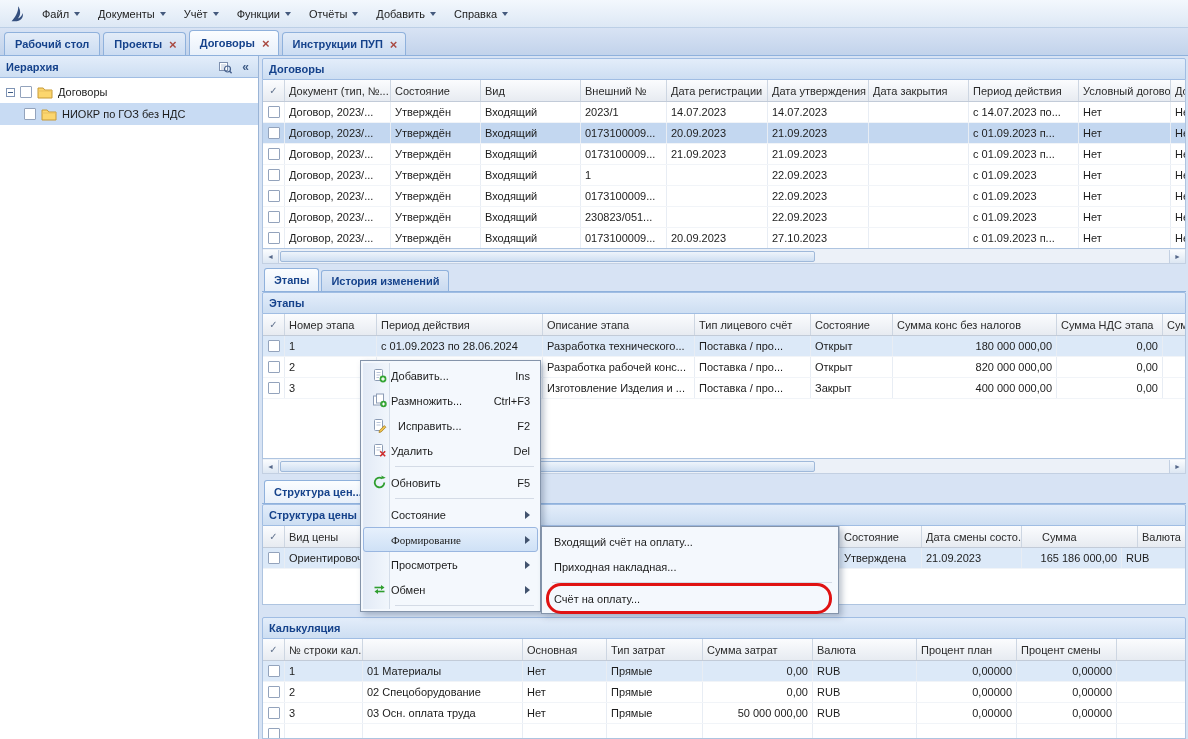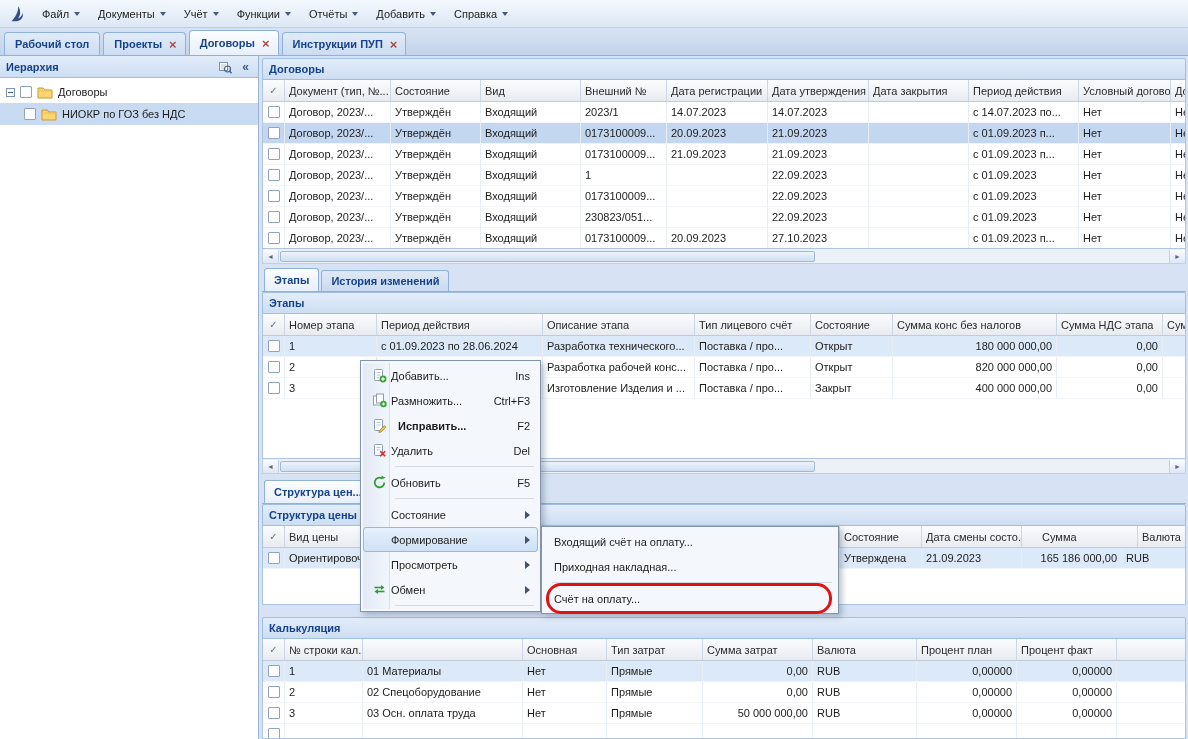--- a/index.html
+++ b/index.html
@@ -65,22 +65,22 @@
 .subtab.active{background:linear-gradient(#fbfdff,#e8f0fa);height:23px;}
 
 
 .ctx-menu{position:absolute;z-index:40;background:#f4f8fd;border:1px solid #8494aa;box-shadow:3px 3px 6px rgba(60,80,110,.35);padding:2px;left:360px;top:360px;width:181px;}
 .ctx-menu.submenu{left:541px;top:526px;width:298px;z-index:41;}
 .ctx-menu:not(.submenu)::before{content:"";position:absolute;left:2px;top:2px;bottom:2px;width:26px;background:linear-gradient(90deg,#e2eaf6,#f1f6fc);border-right:1px solid #d4dde9;}
 .menu-item{position:relative;z-index:1;height:25px;display:flex;align-items:center;padding:0 7px 0 3px;border:1px solid transparent;border-radius:3px;white-space:nowrap;}
 .submenu .menu-item{padding-left:9px;}
 .menu-ico{width:24px;flex:none;display:flex;align-items:center;justify-content:center;}
 .menu-short{margin-left:auto;padding-left:12px;color:#1c1c1c;}
-.menu-item.bold .menu-label{font-weight:bold;padding-left:7px;}
-.menu-item.hl{background:linear-gradient(#e6f0fc,#cfe1f6);border-color:#99b6e0;}
+.menu-item.bold .menu-label{font-weight:normal;padding-left:7px;}
+.menu-item.hl{background:linear-gradient(#e6f0fc,#cfe1f6);border-color:#99b6e0;font-family:Liberation Serif, serif;}
 .subarrow{margin-left:auto;width:0;height:0;border-top:4px solid transparent;border-bottom:4px solid transparent;border-left:5px solid #42536e;}
 .menu-sep{height:1px;margin:3px 4px 3px 32px;background:#d4dbe6;position:relative;z-index:1;}
 .submenu .menu-sep{margin-left:8px;}
 .menu-item.annotated::after{content:"";position:absolute;left:1px;right:3px;top:-4px;bottom:-4px;border:3px solid #e01212;border-radius:15px;pointer-events:none;}
 </style>
 </head>
 <body>
 
 <div class="app">
 
@@ -423,21 +423,21 @@
       <div class="grid fill">
           <div class="g-row g-head">
             <div class="g-cell g-cb g-hcell">✓</div>
             <div class="g-cell g-hcell" style="width: 78px;">№ строки кал...</div>
             <div class="g-cell g-hcell" style="width: 160px;"></div>
             <div class="g-cell g-hcell" style="width: 84px;">Основная</div>
             <div class="g-cell g-hcell" style="width: 96px;">Тип затрат</div>
             <div class="g-cell g-hcell" style="width: 110px;">Сумма затрат</div>
             <div class="g-cell g-hcell" style="width: 104px;">Валюта</div>
             <div class="g-cell g-hcell" style="width: 100px;">Процент план</div>
-            <div class="g-cell g-hcell" style="width: 100px;">Процент факт</div>
+            <div class="g-cell g-hcell" style="width: 100px;">Процент смены</div>
           </div>
           <div class="g-row g-body sel-soft">
             <div class="g-cell g-cb">
               <span class="checkbox"></span>
             </div>
             <div class="g-cell" style="width: 78px;">1</div>
             <div class="g-cell" style="width: 160px;">01 Материалы</div>
             <div class="g-cell" style="width: 84px;">Нет</div>
             <div class="g-cell" style="width: 96px;">Прямые</div>
             <div class="g-cell num" style="width: 110px;">0,00</div>

